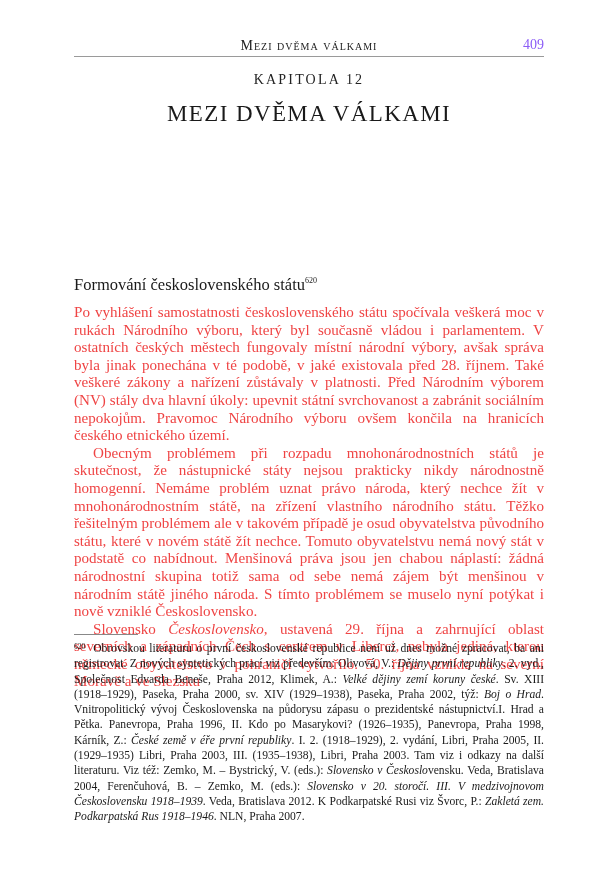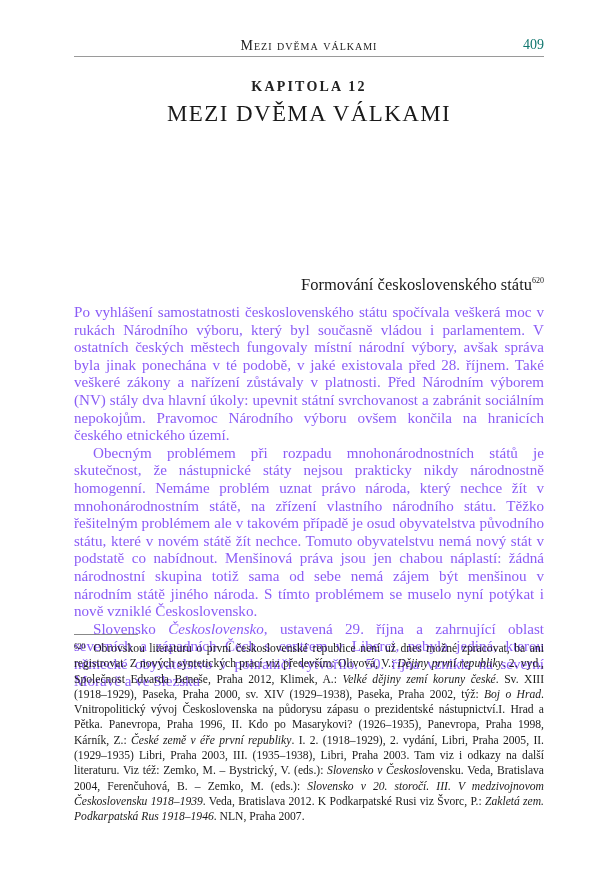--- a/index.html
+++ b/index.html
@@ -9,38 +9,38 @@
   }
   .running-head {
     position: absolute; left: 74px; top: 36px; width: 470px; height: 20px;
     border-bottom: 1px solid #9a9a9a;
   }
   .running-title {
     position: absolute; left: 0; right: 0; top: 2px; text-align: center;
     font-variant: small-caps; letter-spacing: 1px; font-size: 14px; color: #222;
   }
   .page-number {
-    position: absolute; right: 0; top: 1px; font-size: 14px; color: #0f766e;
+    position: absolute; right: 0; top: 1px; font-size: 14px; color: #8b5cf6;
   }
   .chapter-label {
-    position: absolute; left: 74px; width: 470px; top: 79px; text-align: center;
-    font-size: 14px; letter-spacing: 2.2px; color: #222; font-weight: bold;
+    position: absolute; left: 74px; width: 470px; top: 72px; text-align: center;
+    font-size: 14px; letter-spacing: 2.2px; color: #222;
   }
   .chapter-title {
     position: absolute; left: 74px; width: 470px; top: 101px; text-align: center;
     font-size: 23px; letter-spacing: 1.4px; color: #1a1a1a;
   }
   .section-heading {
-    position: absolute; left: 74px; width: 470px; top: 275px; text-align: right;
+    position: absolute; left: 74px; width: 470px; top: 275px; text-align: left;
     font-size: 16.5px; color: #1a1a1a;
   }
   .section-heading sup { font-size: 8px; vertical-align: 7px; }
   .body-text {
     position: absolute; left: 74px; width: 470px; top: 304px;
-    font-size: 15.1px; line-height: 17.6px; text-align: justify; color: #8b5cf6;
+    font-size: 15.1px; line-height: 17.6px; text-align: justify; color: #ef4444;
   }
   .body-text p { margin: 0; text-indent: 19px; }
   .body-text p.first { text-indent: 0; }
   .footnote-rule {
     position: absolute; left: 74px; top: 634px; width: 64px; height: 0;
     border-top: 1px solid #888;
   }
   .footnotes {
     position: absolute; left: 74px; width: 470px; top: 639px;
     font-size: 11.6px; line-height: 15.3px; text-align: justify; color: #1a1a1a;

